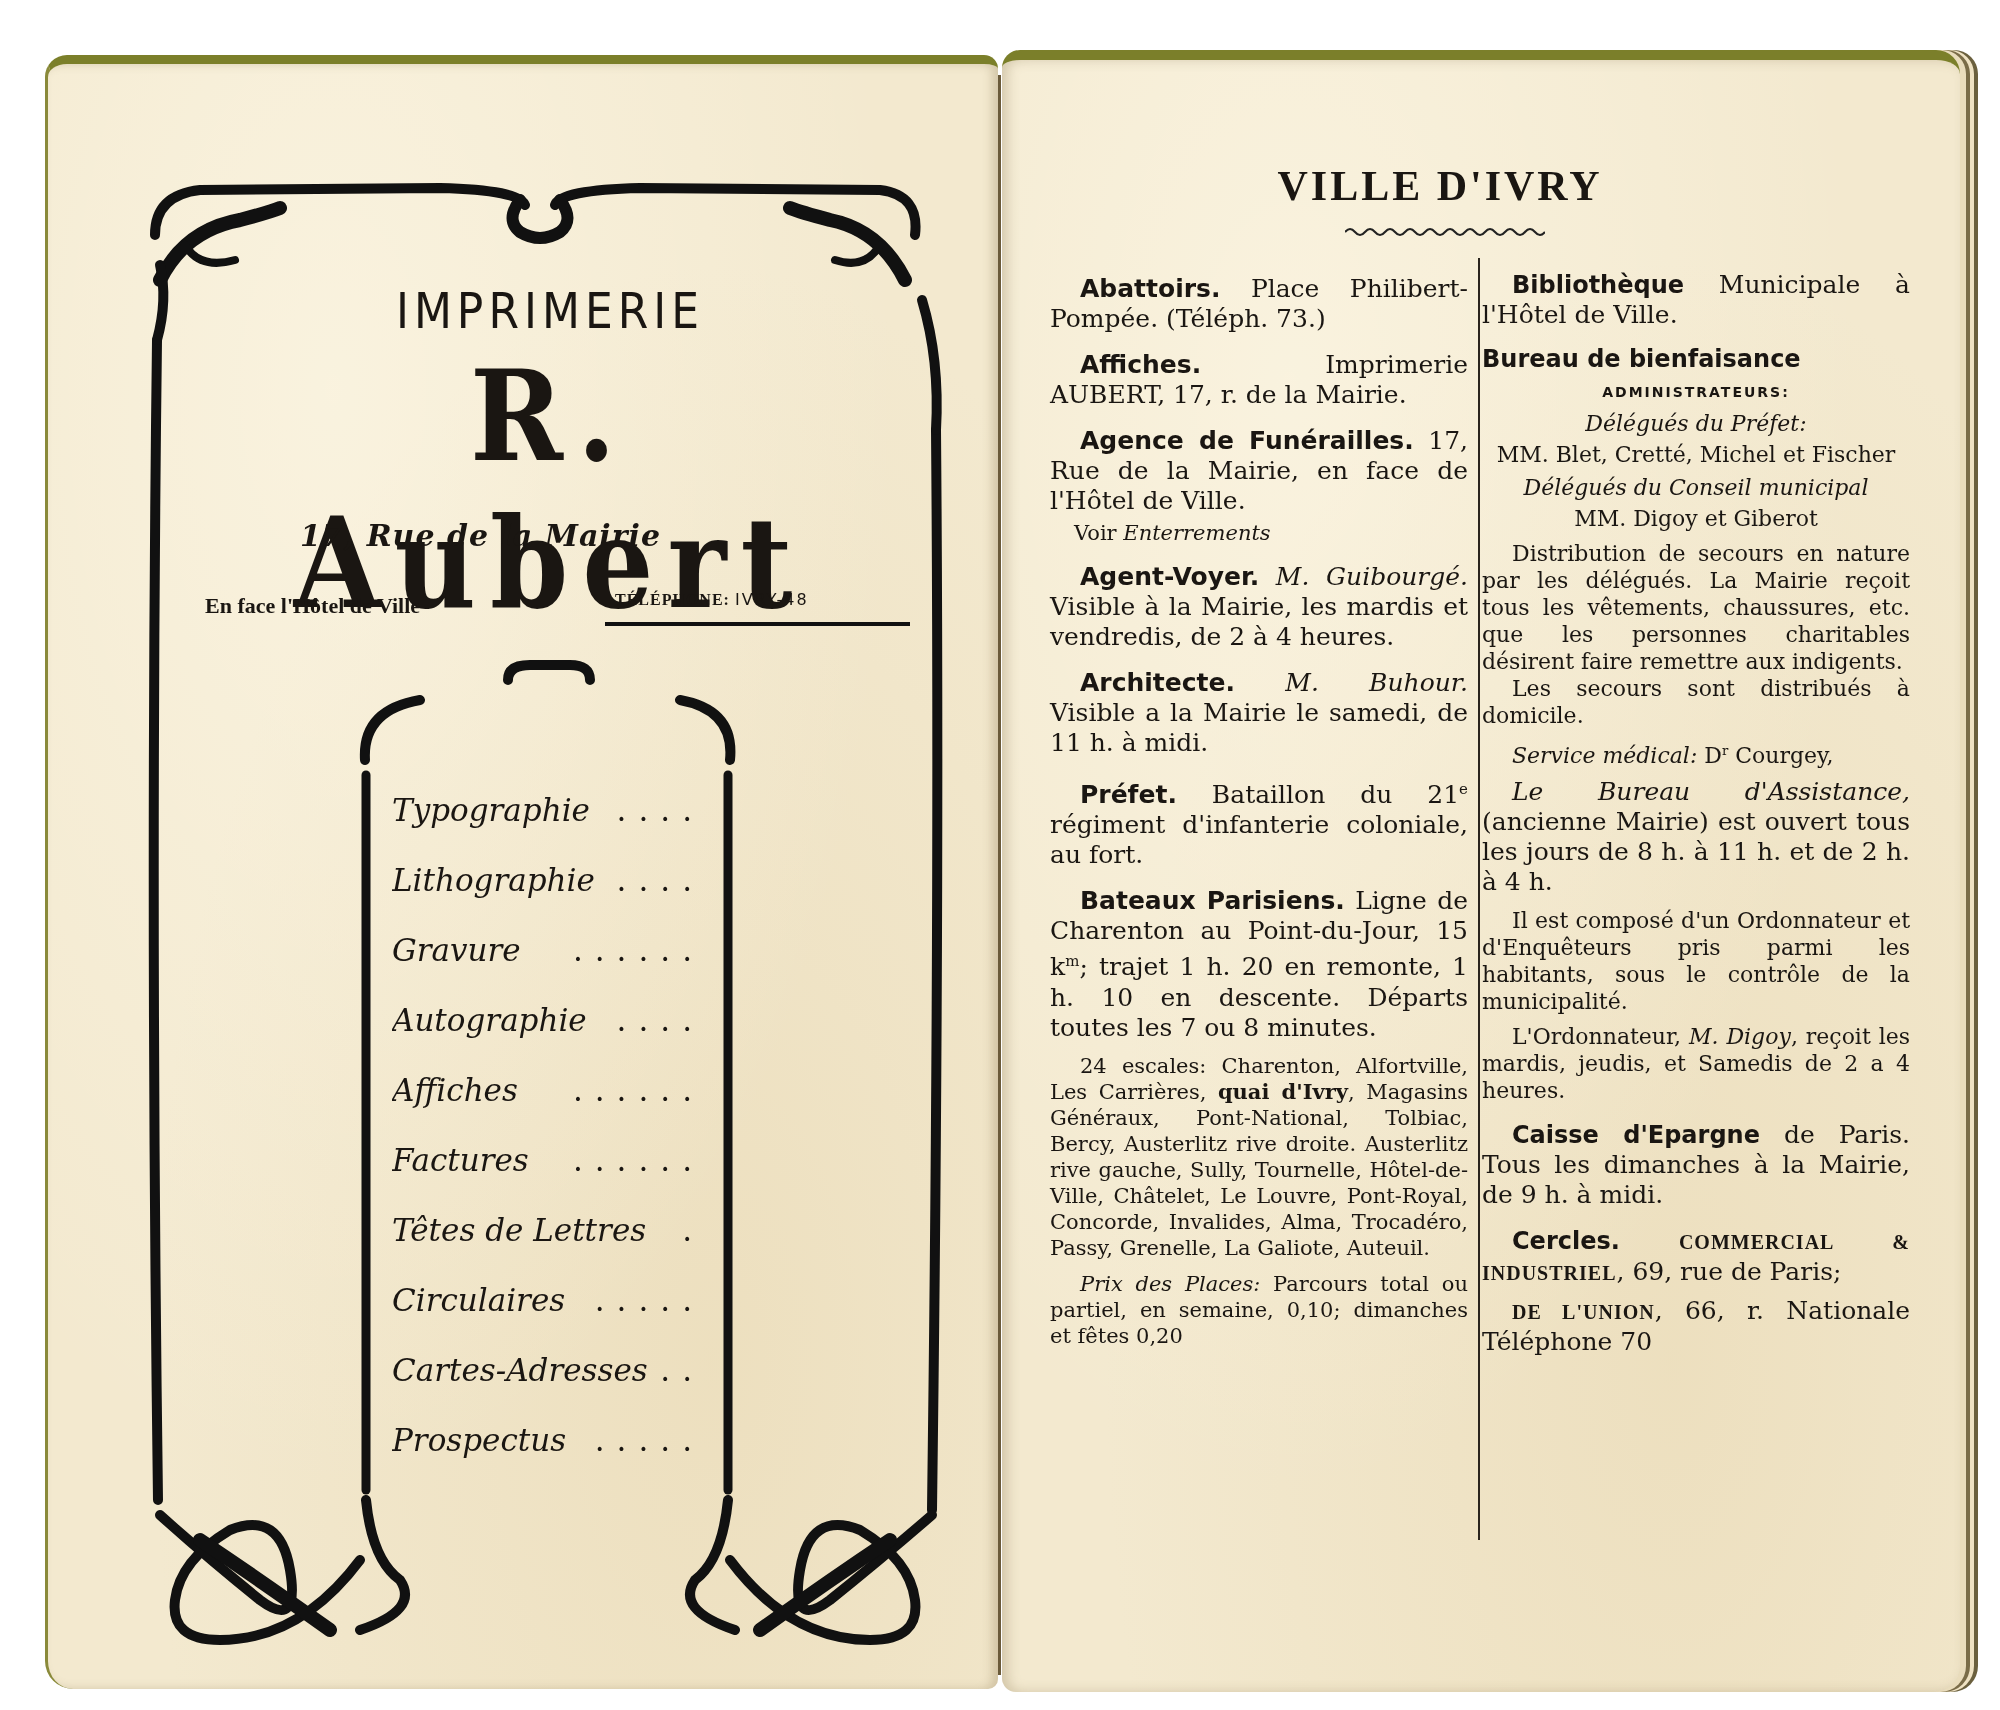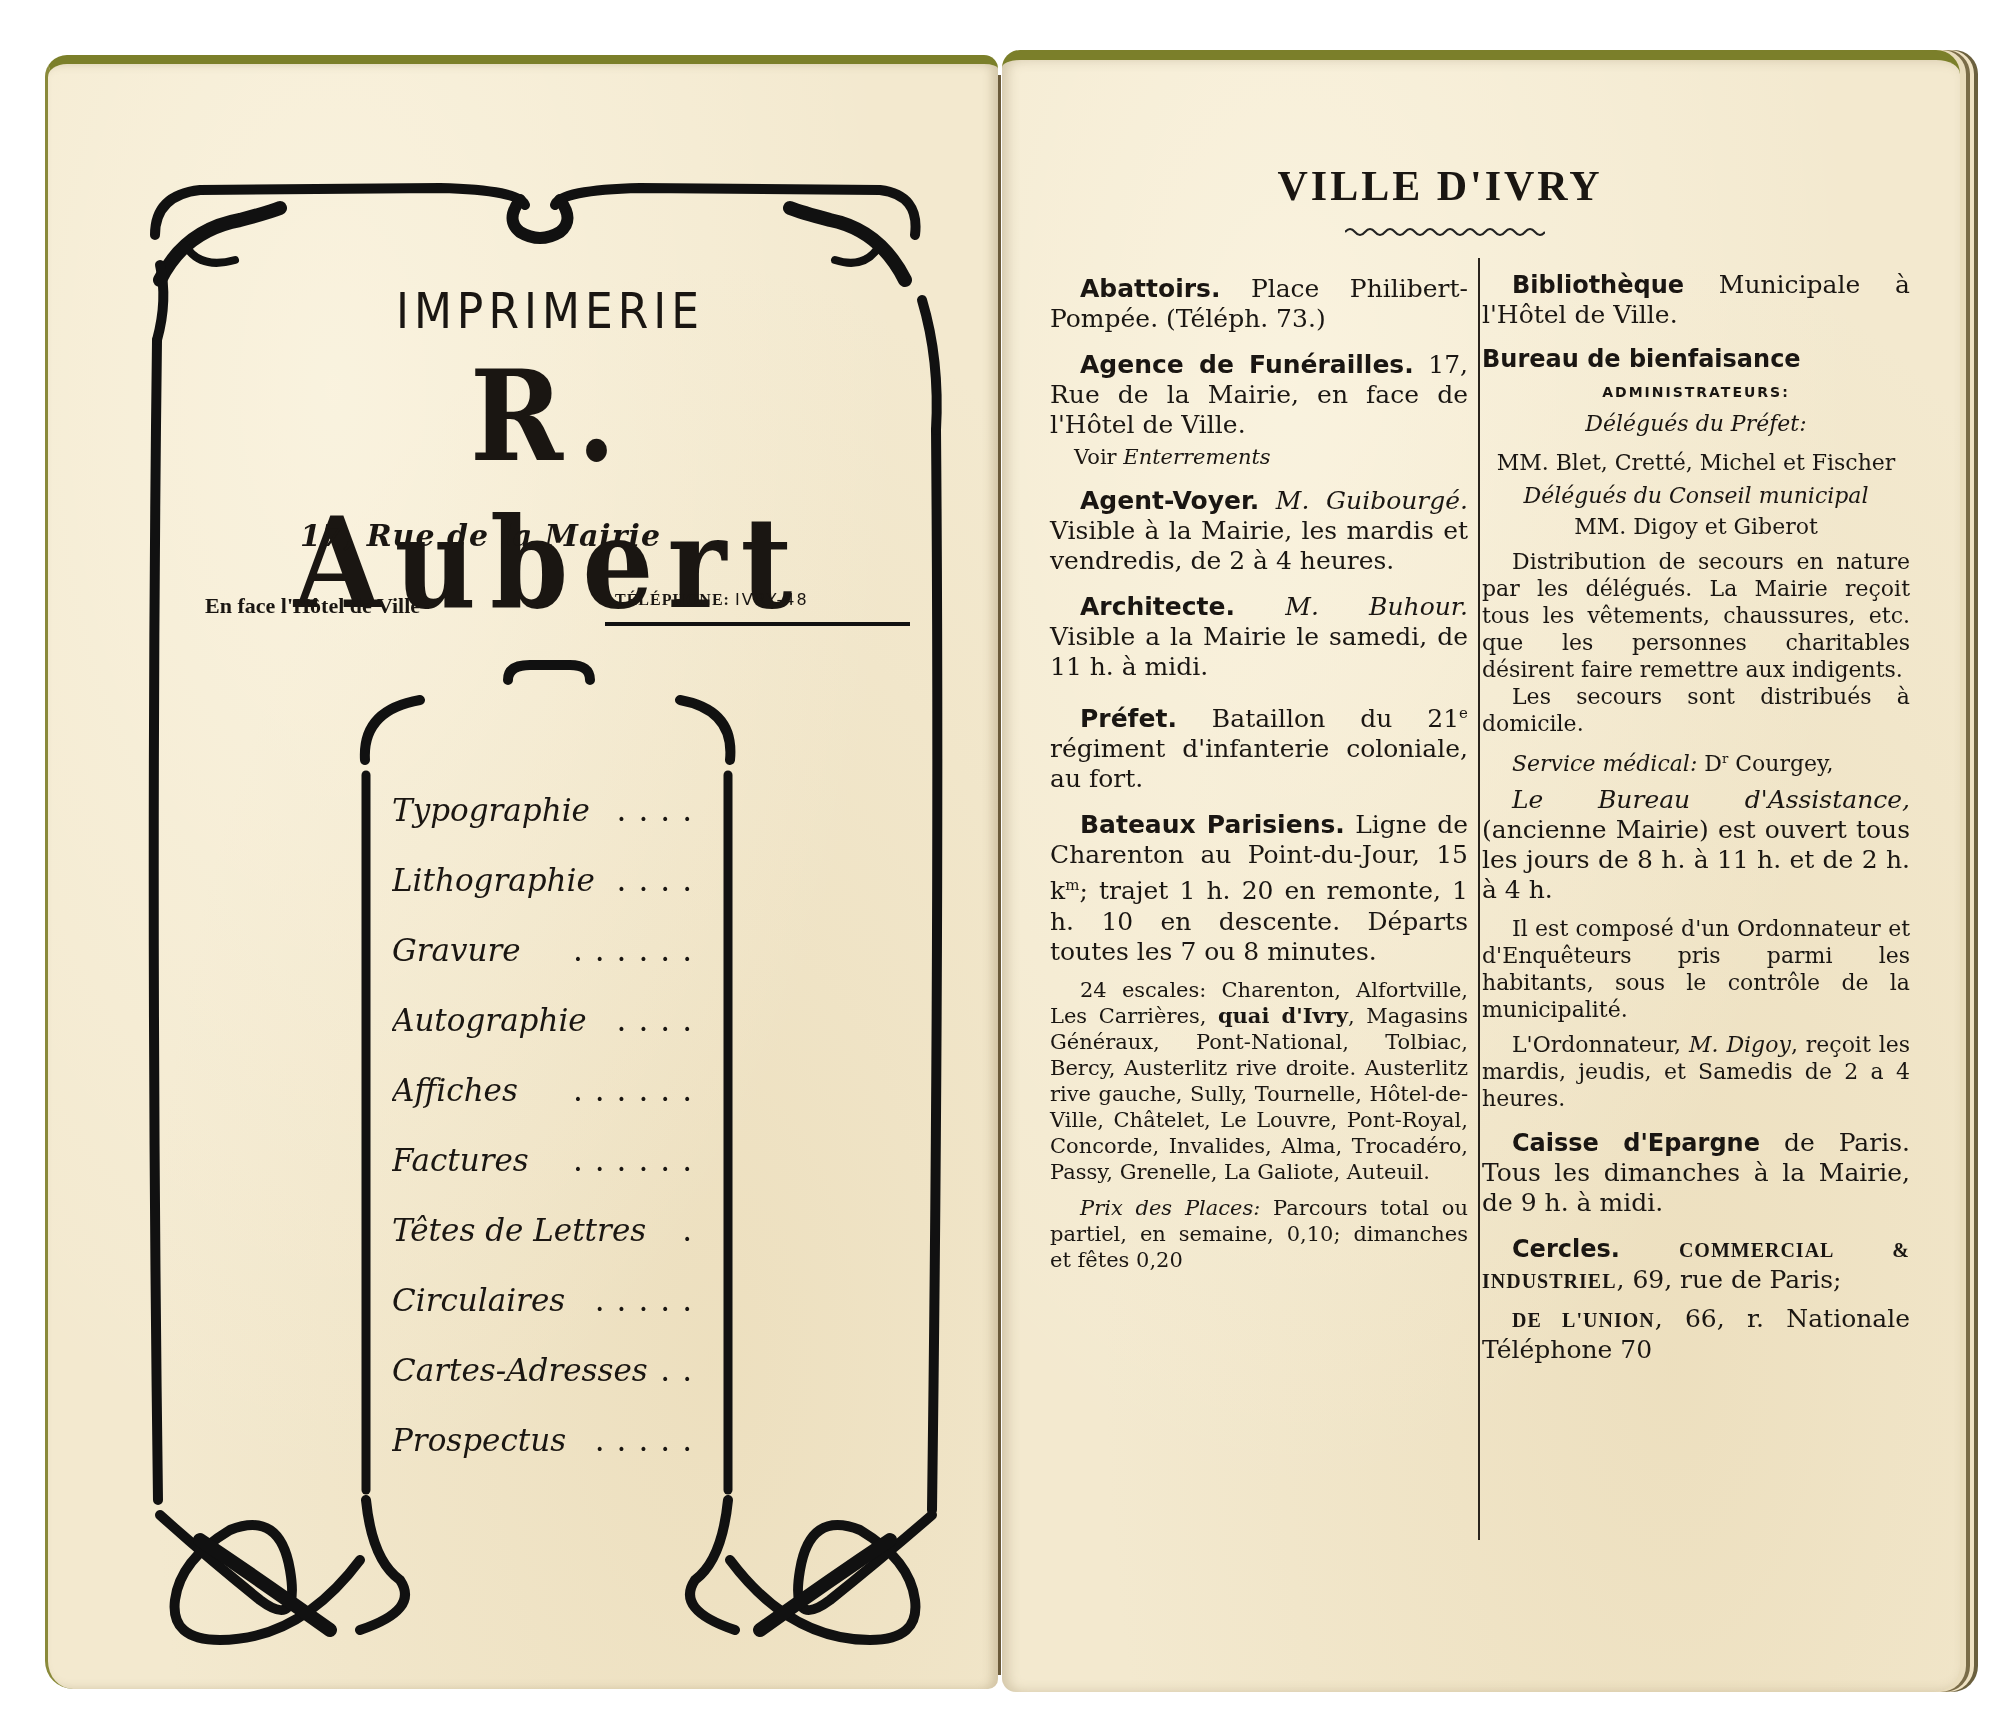--- a/index.html
+++ b/index.html
@@ -167,20 +167,23 @@
 <div class="page-title">VILLE D'IVRY</div>
 <svg class="squiggle" width="200" height="12">
   <path d="M0 6 q5 -6 10 0 t10 0 t10 0 t10 0 t10 0 t10 0 t10 0 t10 0 t10 0 t10 0 t10 0 t10 0 t10 0 t10 0 t10 0 t10 0 t10 0 t10 0 t10 0 t10 0" fill="none" stroke="#222" stroke-width="2"></path>
 </svg>
 <div class="col-rule"></div>
 
 <div class="col col-left">
   <div class="entry ind">
     <p><span class="head">Abattoirs.</span><span> Place Philibert-Pompée. (Téléph. 73.)</span></p>
   </div>
+  <div class="entry ind">
+    <p><span class="head">Affiches.</span><span> Imprimerie AUBERT, 17, r. de la Mairie.</span></p>
+  </div>
   <div class="entry">
     <p class="ind"><span class="head">Agence de Funérailles.</span><span> 17, Rue de la Mairie, en face de l'Hôtel de Ville.</span></p>
     <p class="small" style="text-indent:24px;margin-top:4px"><span>Voir </span><span class="it">Enterrements</span></p>
   </div>
   <div class="entry ind">
     <p><span class="head">Agent-Voyer.</span><span class="it"> M. Guibourgé.</span><span> Visible à la Mairie, les mardis et vendredis, de 2 à 4 heures.</span></p>
   </div>
   <div class="entry ind">
     <p><span class="head">Architecte.</span><span class="it"> M. Buhour.</span><span> Visible a la Mairie le samedi, de 11 h. à midi.</span></p>
   </div>
@@ -195,21 +198,21 @@
 </div>
 
 <div class="col col-right">
   <div class="entry">
     <p class="ind big"><span class="head">Bibliothèque</span><span> Municipale à l'Hôtel de Ville.</span></p>
   </div>
   <div class="entry">
     <p class="head">Bureau de bienfaisance</p>
     <p class="tiny-caps" style="margin-top:6px">ADMINISTRATEURS:</p>
     <p class="it center" style="margin-top:4px">Délégués du Préfet:</p>
-    <p class="center" style="margin-top:12px">MM. Blet, Cretté, Michel et Fischer</p>
+    <p class="center" style="margin-top:4px">MM. Blet, Cretté, Michel et Fischer</p>
     <p class="it center" style="margin-top:6px">Délégués du Conseil municipal</p>
     <p class="center" style="margin-top:4px">MM. Digoy et Giberot</p>
     <p class="ind" style="margin-top:8px">Distribution de secours en nature par les délégués. La Mairie reçoit tous les vêtements, chaussures, etc. que les personnes charitables désirent faire remettre aux indigents.</p>
     <p class="ind">Les secours sont distribués à domicile.</p>
     <p class="ind" style="margin-top:8px"><span class="it">Service médical:</span><span> D</span><sup>r</sup><span> Courgey,</span></p>
     <p class="ind big" style="margin-top:8px"><span class="it">Le Bureau d'Assistance,</span><span> (ancienne Mairie) est ouvert tous les jours de 8 h. à 11 h. et de 2 h. à 4 h.</span></p>
     <p class="ind" style="margin-top:10px">Il est composé d'un Ordonnateur et d'Enquêteurs pris parmi les habitants, sous le contrôle de la municipalité.</p>
     <p class="ind" style="margin-top:8px"><span>L'Ordonnateur, </span><span class="it">M. Digoy</span><span>, reçoit les mardis, jeudis, et Samedis de 2 a 4 heures.</span></p>
   </div>
   <div class="entry ind big">

